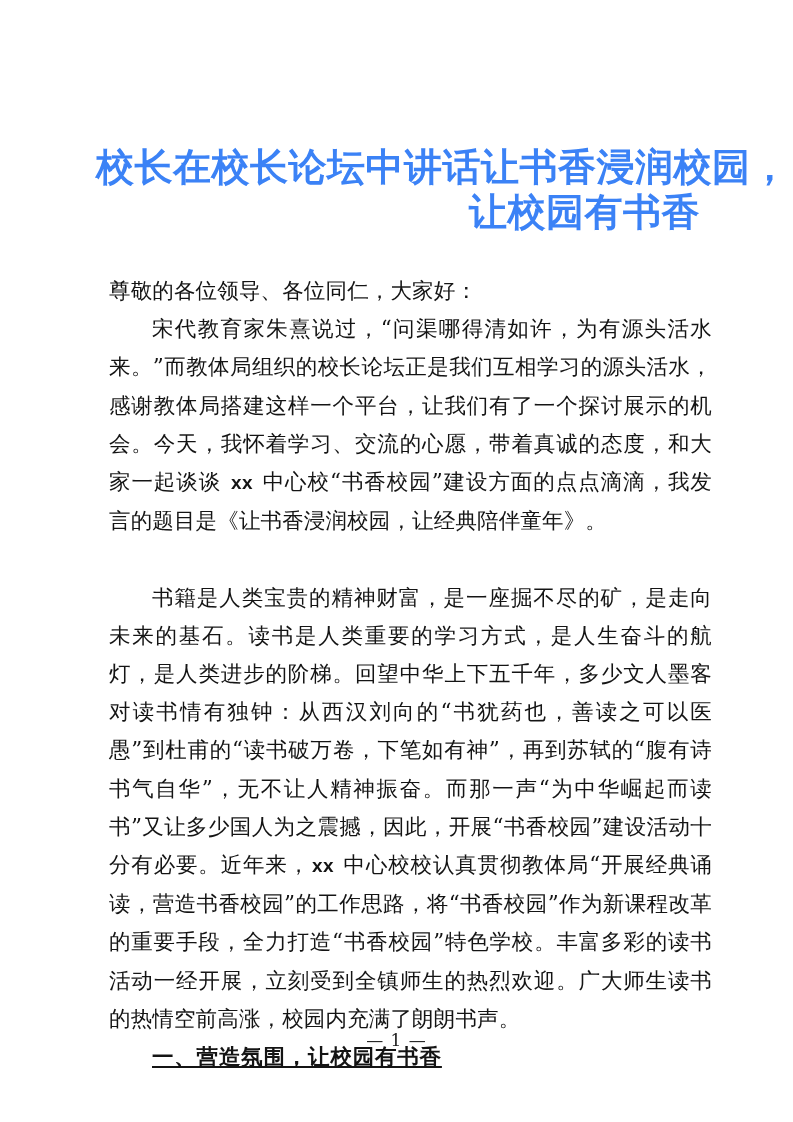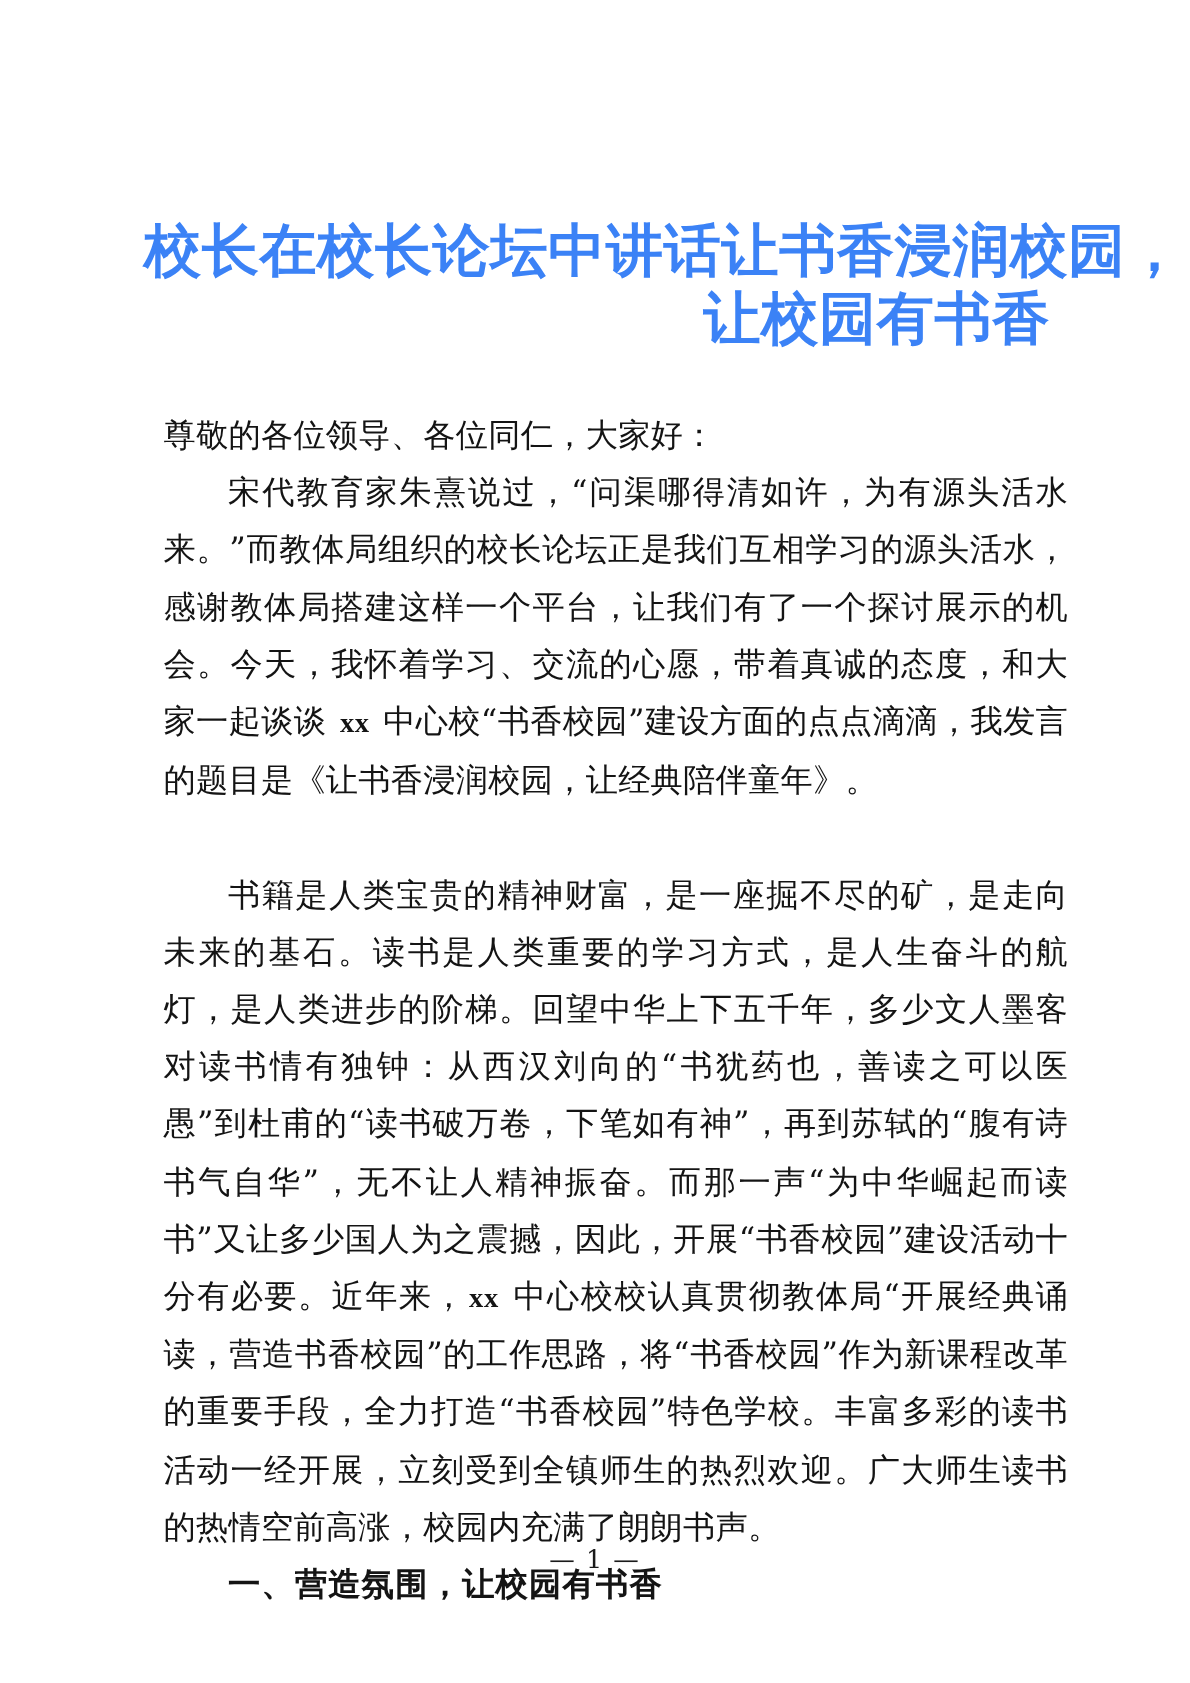--- a/index.html
+++ b/index.html
@@ -63,27 +63,28 @@
     letter-spacing: 0.15px;
     word-break: break-all;
   }
   .para.indent {
     text-indent: 43px;
   }
   .para.heading {
     text-indent: 43px;
     font-weight: 600;
     letter-spacing: 0.8px;
+    text-decoration: underline;
   }
   .spacer-line {
     height: 38.2px;
   }
 
   .latin {
-    font-family: Liberation Serif, serif;
+    font-family: Liberation Sans, sans-serif;
     font-weight: 700;
     font-size: 19px;
     letter-spacing: 0.4px;
     padding: 0 2px;
   }
 
   .footer {
     position: absolute;
     left: 0;
     top: 1030px;

